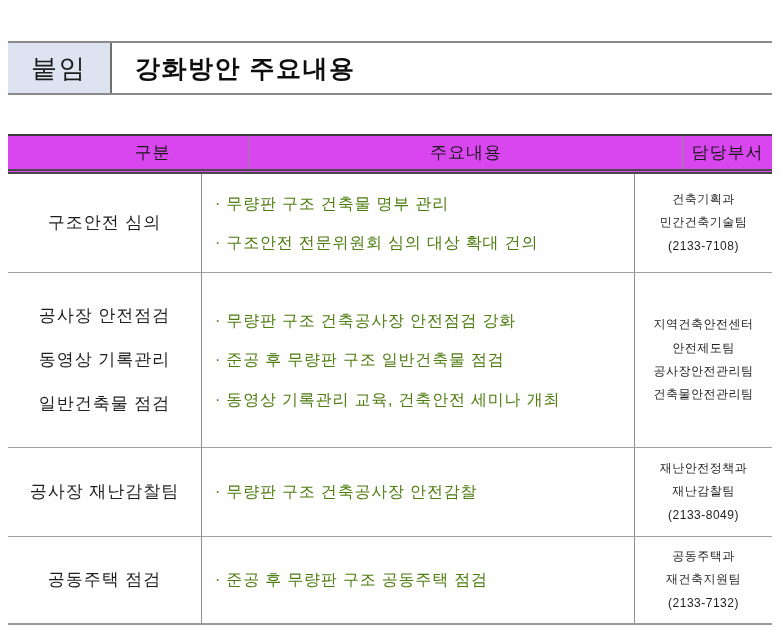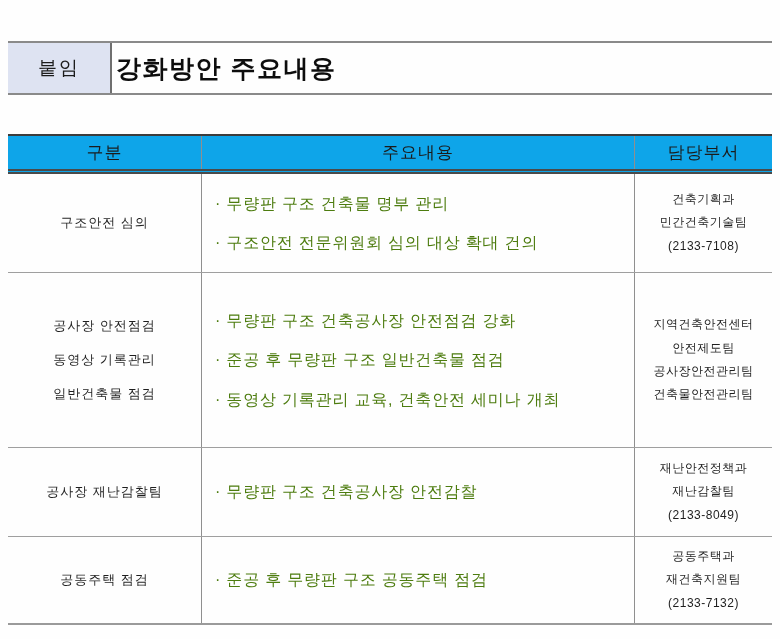--- a/index.html
+++ b/index.html
@@ -30,29 +30,29 @@
     align-items: stretch;
     box-sizing: border-box;
   }
   .badge {
     width: 102px;
     background: #dee3f2;
     border-right: 2px solid #6f6f6f;
     display: flex;
     align-items: center;
     justify-content: center;
-    font-size: 19px;
+    font-size: 26px;
     letter-spacing: 2px;
     color: #1c1c1c;
   }
   .doc-title {
     flex: 1;
     display: flex;
     align-items: center;
-    padding-left: 4px;
+    padding-left: 23px;
     font-size: 25px;
     font-weight: 900;
     letter-spacing: 1.5px;
     color: #0d0d0d;
   }
 
   
   .tbl {
     position: absolute;
     left: 8px;
@@ -60,23 +60,24 @@
     top: 134px;
     border-top: 2.5px solid #3c3c3c;
     border-bottom: 2px solid #9a9a9a;
     box-sizing: border-box;
   }
   .trow {
     display: flex;
     align-items: stretch;
   }
   .thead {
-    background: #0ea5e9;
+    background: #d946ef;
     min-height: 33px;
     border-bottom: 5px double #4a4a4a;
+    padding-left: 48px;
   }
   .cell {
     box-sizing: border-box;
     display: flex;
     flex-direction: column;
     justify-content: center;
   }
   .c1 { width: 194px; border-right: 1.5px solid #8f8f8f; align-items: center; text-align: center; }
   .c2 { width: 433px; border-right: 1.5px solid #8f8f8f; align-items: flex-start; }
   .c3 { flex: 1; align-items: center; text-align: center; }
@@ -91,21 +92,21 @@
 
   .tbody .trow { border-top: 1.5px solid #9f9f9f; }
   .tbody .trow:first-child { border-top: none; }
 
   .row-0 { min-height: 98px; }
   .row-1 { min-height: 174px; }
   .row-2 { min-height: 88px; }
   .row-3 { min-height: 86px; }
 
   .line {
-    font-size: 13px;
+    font-size: 17px;
     line-height: 2.6;
     letter-spacing: 1px;
     color: #1e1e1e;
     white-space: nowrap;
   }
   .c3 .line {
     font-size: 12px;
     line-height: 1.95;
     letter-spacing: 0.5px;
     text-align: center;

